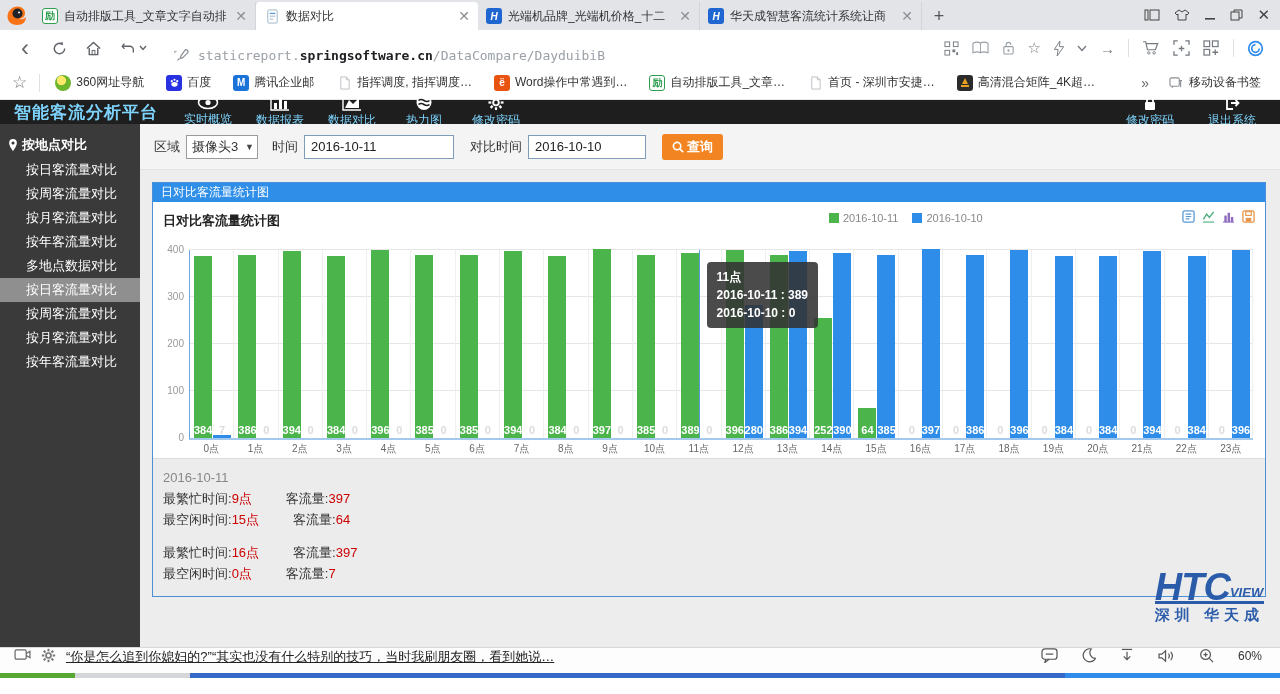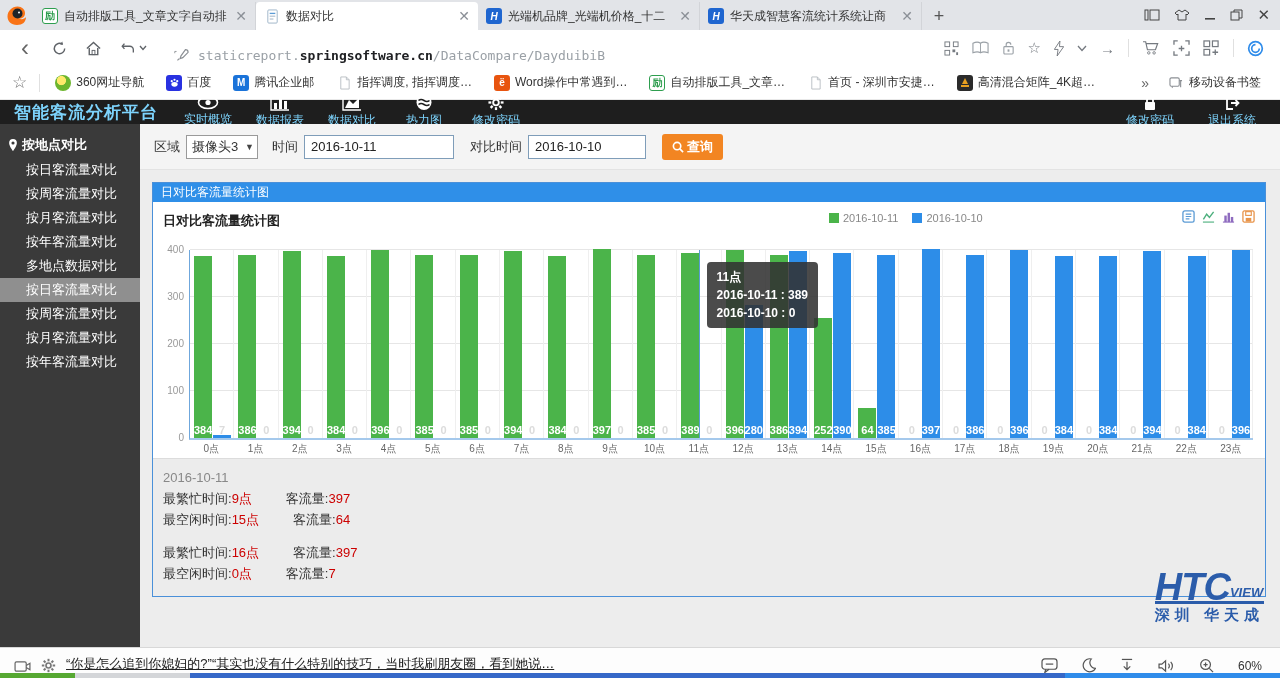--- a/index.html
+++ b/index.html
@@ -89,21 +89,21 @@
 .srow .red{color:#c00}
 .srow .gap{margin-left:34px}
 .sgap{height:12px}
 
 .htclogo{position:absolute;right:16px;top:450px;color:#2b5caa}
 .htcword{display:flex;align-items:flex-end;border-bottom:3px solid #2b5caa;padding-bottom:1px}
 .htcmain{font-size:38px;font-weight:bold;font-style:italic;line-height:26px;letter-spacing:-1px}
 .htcsub{font-size:13px;font-weight:bold;font-style:italic;text-transform:uppercase}
 .htcsubtitle{font-size:15px;font-weight:bold;letter-spacing:5px;margin-top:2px}
 
-.statusbar{height:26px;background:#fdfdfd;border-top:1px solid #d8d8d8;display:flex;align-items:flex-end;padding:0 14px;gap:10px}
+.statusbar{height:26px;background:#fdfdfd;border-top:1px solid #d8d8d8;display:flex;align-items:flex-start;padding:0 14px;gap:10px}
 .snews{color:#222;text-decoration:underline;font-size:13px;white-space:nowrap;overflow:hidden;flex:1}
 .sic{color:#666;display:flex;align-items:center}
 .sright{display:flex;align-items:center;gap:24px;color:#555;margin-left:auto;padding-right:4px}
 .zoomtxt{font-size:12px;color:#333}
 
 .taskbar{height:5px;display:flex}
 .taskbar .t1{width:75px;background:#56a832}
 .taskbar .t2{width:115px;background:#d4d6d9}
 .taskbar .t3{width:875px;background:#3668c8}
 .taskbar .t4{flex:1;background:#2f8cea}

